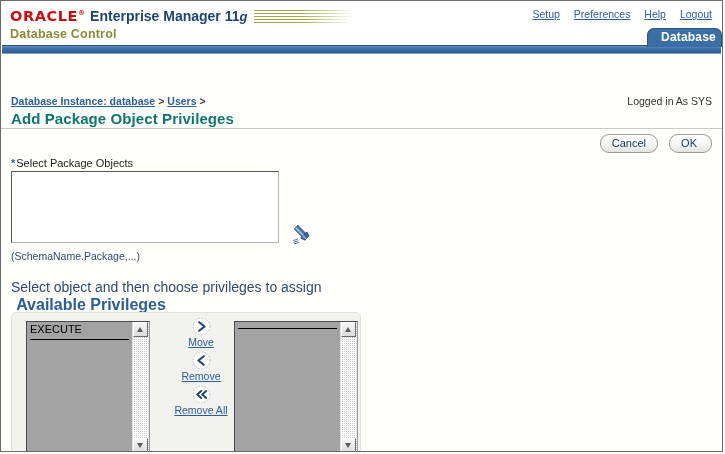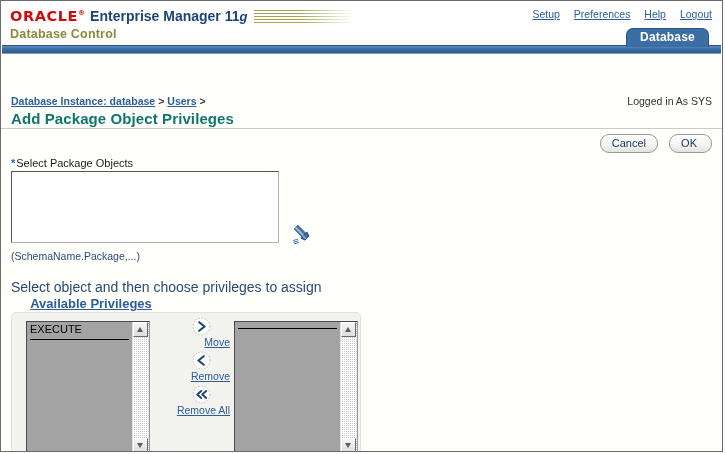--- a/index.html
+++ b/index.html
@@ -102,27 +102,27 @@
   }
   .tab-strip {
     position: absolute;
     right: 0px;
     top: 27px;
     height: 17px;
     width: 100%;
   }
   .db-tab {
     position: absolute;
-    right: 13px;
+    right: 0;
     top: 0px;
     background: #3a6ea5;
     color: #ffffff;
     font-size: 12px;
     font-weight: bold;
-    padding: 1px 13px 2px 13px;
+    padding: 1px 5px 2px 13px;
     border-radius: 7px 7px 0 0;
     border: 1px solid #2b5481;
     border-bottom: none;
     letter-spacing: 0.2px;
     line-height: 15px;
   }
   .blue-bar {
     height: 7px;
     background: linear-gradient(to bottom, #5e8ec0 0%, #3a6ea5 45%, #2d5b8e 100%);
     border-top: 1px solid #2b5481;
@@ -251,25 +251,24 @@
     position: relative;
     margin-top: 1px;
     width: 350px;
   }
   .shuttle-heads {
     position: relative;
     height: 16px;
   }
   .sh-head {
     position: absolute;
-    font-size: 13px;
+    font-size: 16px;
     font-weight: bold;
     color: #2b5c9b;
     text-align: center;
-    text-decoration: underline;
   }
   .sh-head.left  { left: 2px;   width: 156px; }
   .sh-head.right { left: 215px; width: 140px; }
 
   .shuttle-panel {
     position: relative;
     height: 150px;
     background: #f2f2ef;
     border: 1px solid #e2e2dd;
     border-radius: 5px;
@@ -364,21 +363,20 @@
     cursor: pointer;
   }
   .move-link {
     display: block;
     font-size: 10.5px;
     color: #2b5c9b;
     text-decoration: underline;
     line-height: 12px;
     white-space: nowrap;
     cursor: pointer;
-    text-align: right;
   }
 </style>
 </head>
 <body>
 
 <div id="page">
 
   <div class="brand-header">
     <div class="brand-left">
       <div class="brand-line1">

